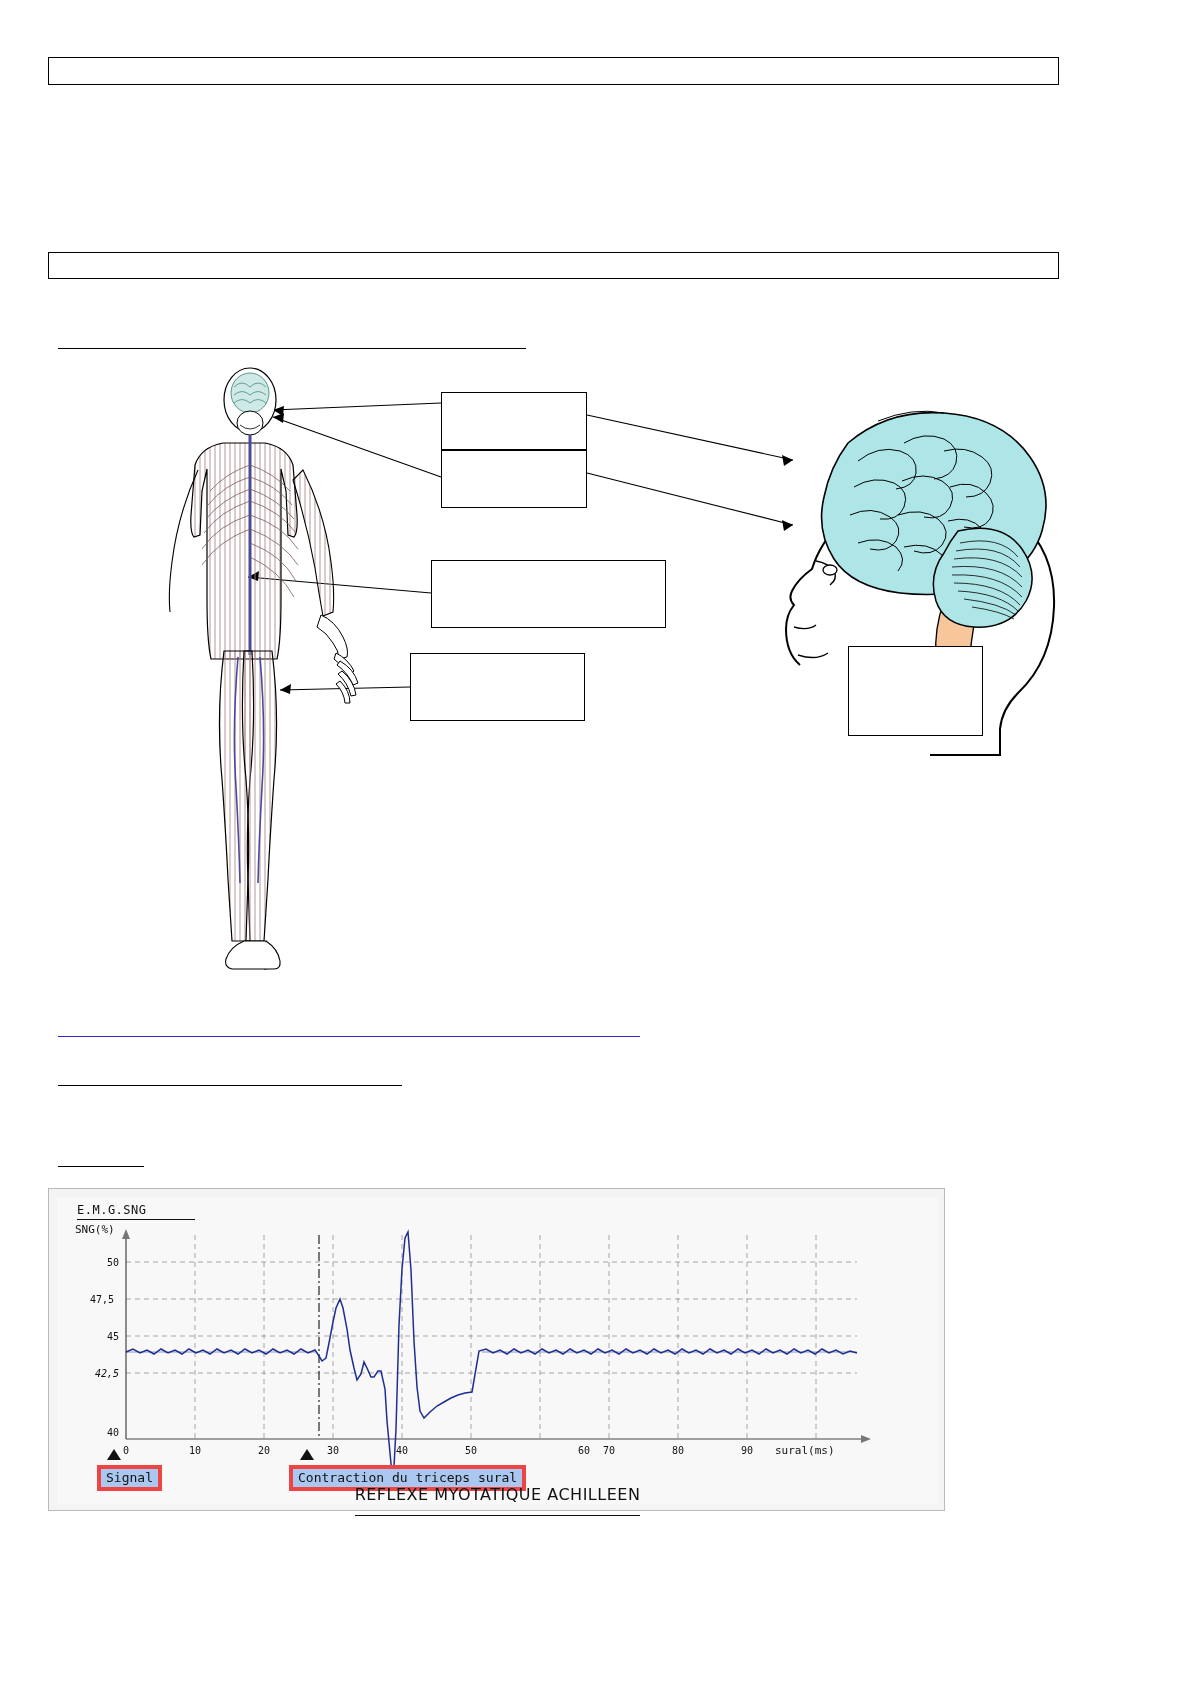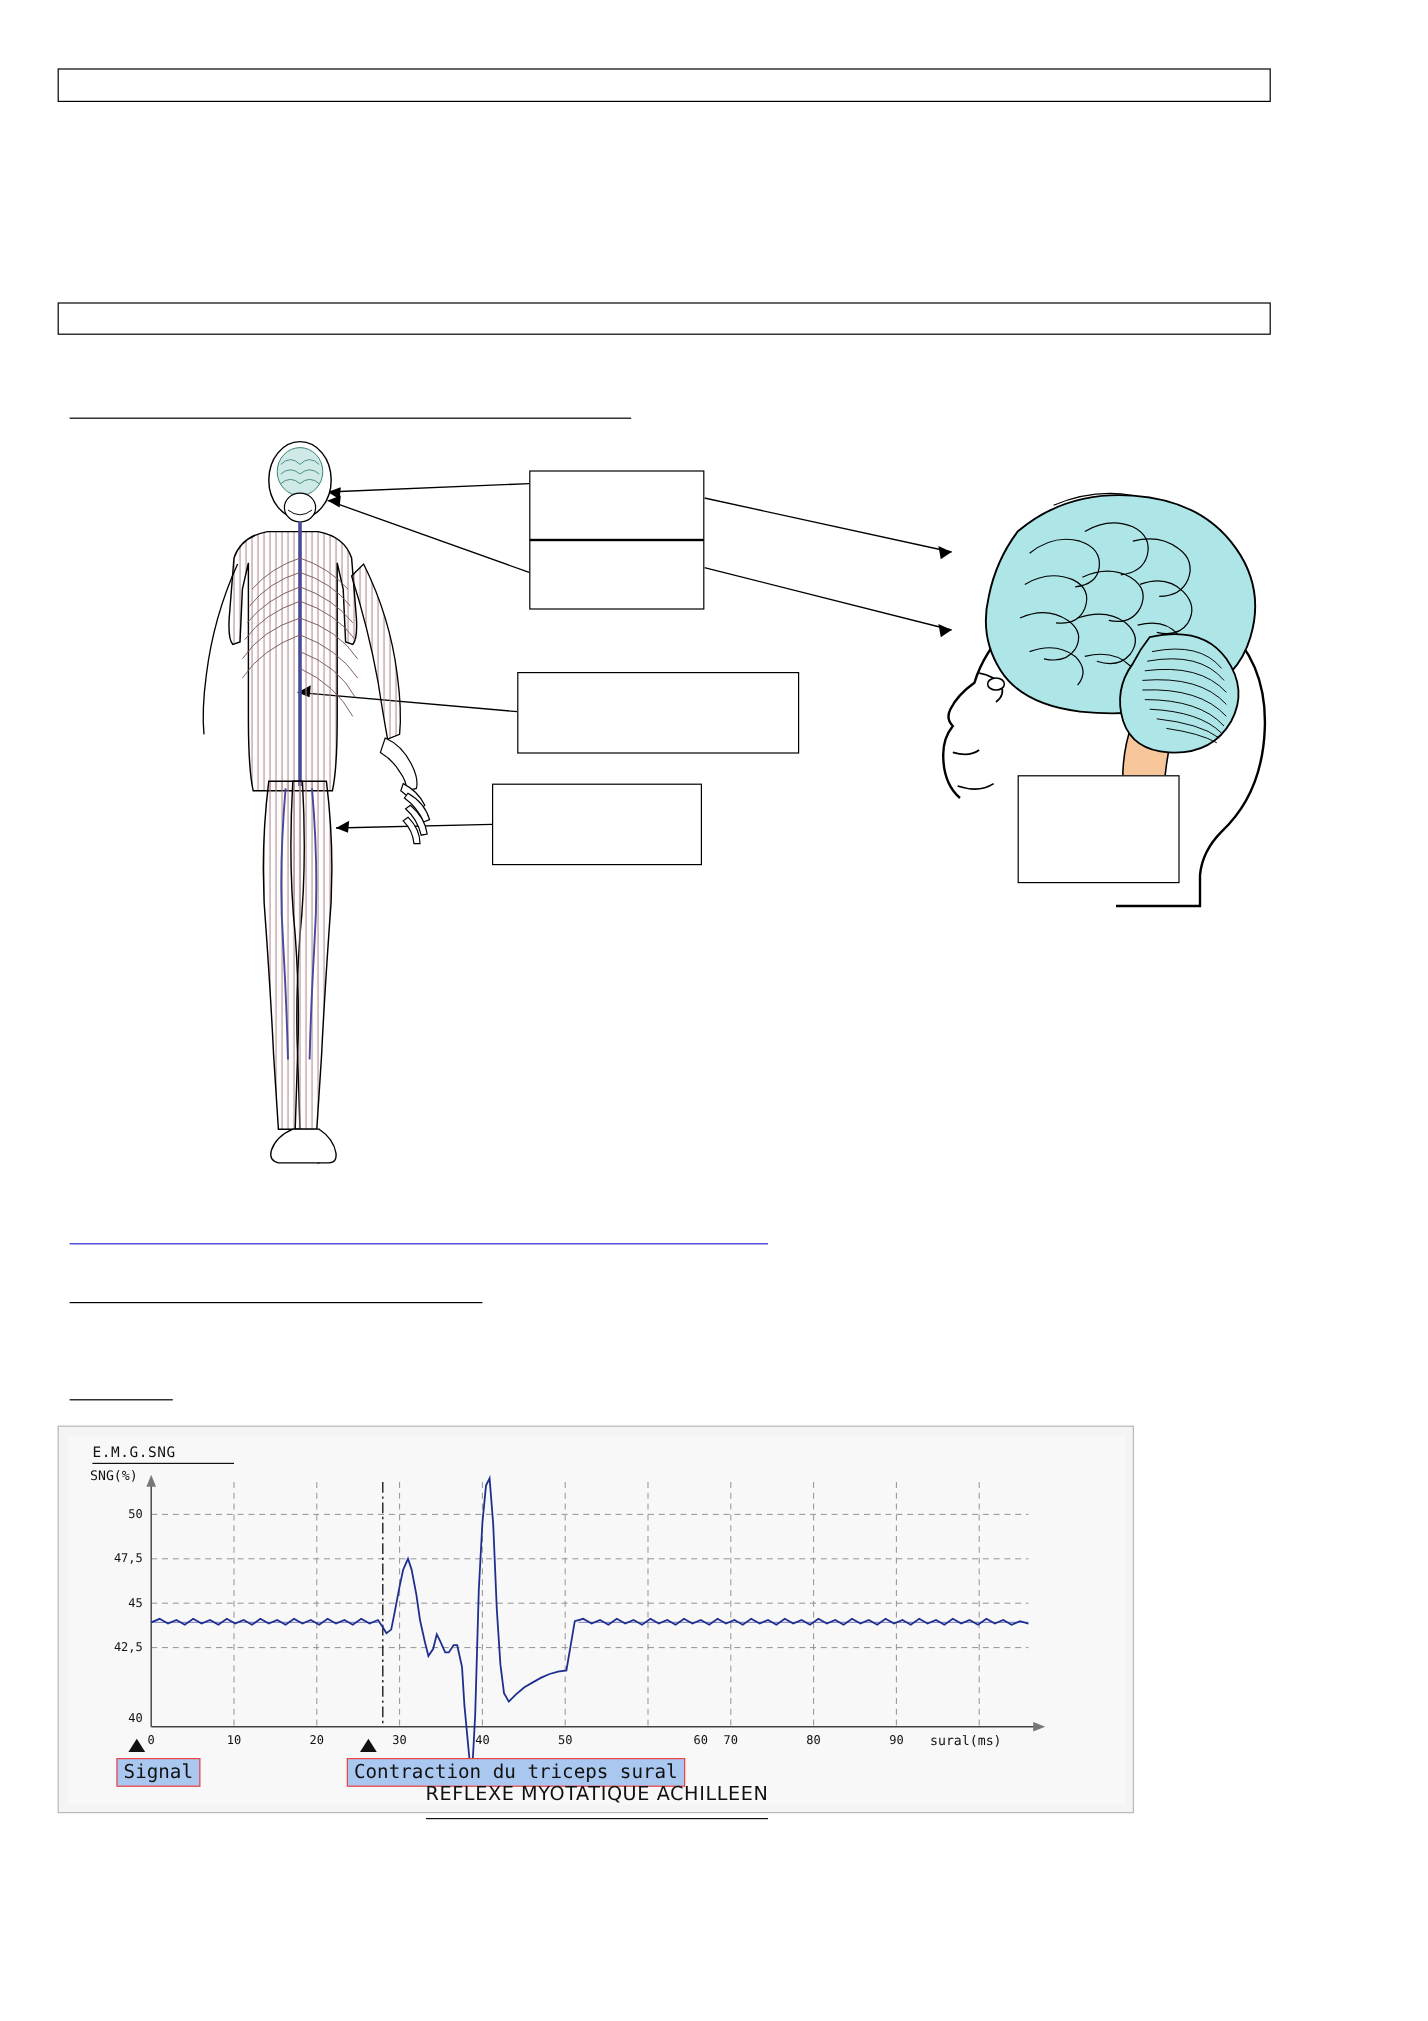--- a/index.html
+++ b/index.html
@@ -122,24 +122,24 @@
     position: absolute;
     font-family: "DejaVu Sans Mono", monospace;
     font-size: 10px;
     color: #111;
     text-align: center;
     width: 26px;
   }
   .blue-tag {
     position: absolute;
     background: #aac7ef;
-    border: 1px solid #ef4444;
+    border: 4px solid #ef4444;
     color: #111;
     font-family: "DejaVu Sans Mono", monospace;
-    font-size: 16px;
+    font-size: 13px;
     padding: 1px 5px 2px 5px;
     white-space: nowrap;
   }
   #tag-signal { left: 40px; top: 268px; }
   #tag-contraction { left: 232px; top: 268px; }
   #emg-caption {
     position: absolute;
     left: 0; right: 0;
     top: 288px;
     text-align: center;
@@ -317,23 +317,23 @@
     <div class="answer-box" id="box-e"></div>
   </div>
 
   <div id="emg-panel">
     <div id="emg-inner">
 
       <div class="emg-label" id="emg-title-1">E.M.G.SNG</div>
       <div class="emg-label" id="emg-ylabel">SNG(%)</div>
 
       <div class="tick-y" style="left:28px; top:60px;">50</div>
-      <div class="tick-y" style="left:28px; top:97px;">47,5</div>
+      <div class="tick-y" style="left:28px; top:97px;text-align:center;">47,5</div>
       <div class="tick-y" style="left:28px; top:134px;text-align:right;">45</div>
-      <div class="tick-y" style="left:28px; top:171px;">42,5</div>
+      <div class="tick-y" style="left:28px; top:171px;font-style:italic;">42,5</div>
       <div class="tick-y" style="left:28px; top:230px;">40</div>
 
       <div class="tick-x" style="left:56px;  top:248px;">0</div>
       <div class="tick-x" style="left:125px; top:248px;">10</div>
       <div class="tick-x" style="left:194px; top:248px;">20</div>
       <div class="tick-x" style="left:263px; top:248px;">30</div>
       <div class="tick-x" style="left:332px; top:248px;">40</div>
       <div class="tick-x" style="left:401px; top:248px;">50</div>
       <div class="tick-x" style="left:470px; top:248px;margin-left:44px;">60</div>
       <div class="tick-x" style="left:539px; top:248px;">70</div>

